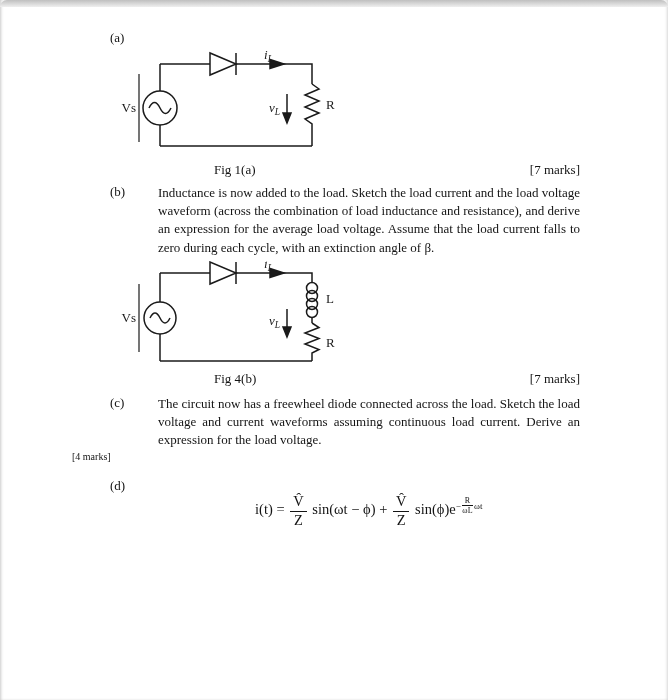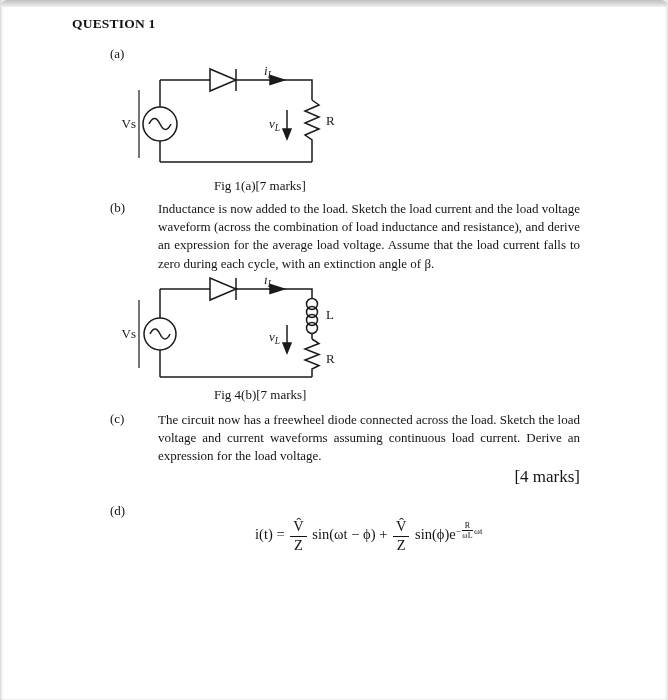--- a/index.html
+++ b/index.html
@@ -11,40 +11,39 @@
   .scan-top{position:absolute;top:0;left:0;right:0;height:7px;
     background:linear-gradient(#bfbfbf,#efefef);border-radius:14px 14px 0 0;}
   .content{position:absolute;left:72px;top:16px;width:508px;}
   .q-title{font-weight:bold;font-size:13.5px;letter-spacing:.2px;}
   .part{display:flex;align-items:flex-start;}
   .plabel{flex:0 0 48px;margin-left:38px;font-size:13px;}
   .ptext{flex:1;font-size:13px;line-height:18.2px;text-align:justify;}
   .mt14{margin-top:14px;} .mt6{margin-top:6px;} .mt8{margin-top:8px;}
   .mt16{margin-top:16px;} .mt2{margin-top:2px;}
   .fig{margin-left:48px;margin-top:4px;line-height:0;}
-  .figrow{display:flex;justify-content:flex-start;margin-left:142px;font-size:13px;line-height:16px;margin-top:2px;}
-  .marksline{text-align:right;font-size:17px;margin-top:2px;}
+  .figrow{display:flex;justify-content:space-between;margin-left:142px;font-size:13px;line-height:16px;margin-top:2px;}
+  .marksline{font-size:10px;margin-top:2px;}
   .formula{margin-left:86px;width:422px;text-align:center;font-size:14.5px;}
   .frac{display:inline-block;vertical-align:middle;text-align:center;line-height:1.05;margin:0 2px;}
   .fnum{display:block;border-bottom:1.2px solid #141414;padding:0 3px 1px;}
   .fden{display:block;padding-top:1px;}
   .exp{font-size:9px;vertical-align:super;letter-spacing:.3px;}
   .sfrac{display:inline-block;text-align:center;line-height:1;vertical-align:-4px;margin:0 1px;font-size:8px;}
   .snum{display:block;border-bottom:1px solid #141414;padding:0 1px;}
   .sden{display:block;padding-top:1px;}
   svg{display:block;}
 </style>
 </head>
 <body>
 
 <div class="page">
   <div class="scan-top"></div>
   <div class="content">
 
-    <div class="q-title">QUESTION 1</div>
 
     <div class="part mt14">
       <div class="plabel">(a)</div>
     </div>
 
     <div class="fig">
       <svg width="230" height="110" viewBox="0 0 230 110">
         <g stroke="#1a1a1a" stroke-width="1.5" fill="none">
           <g>
             <path d="M40 14 H90"></path>

